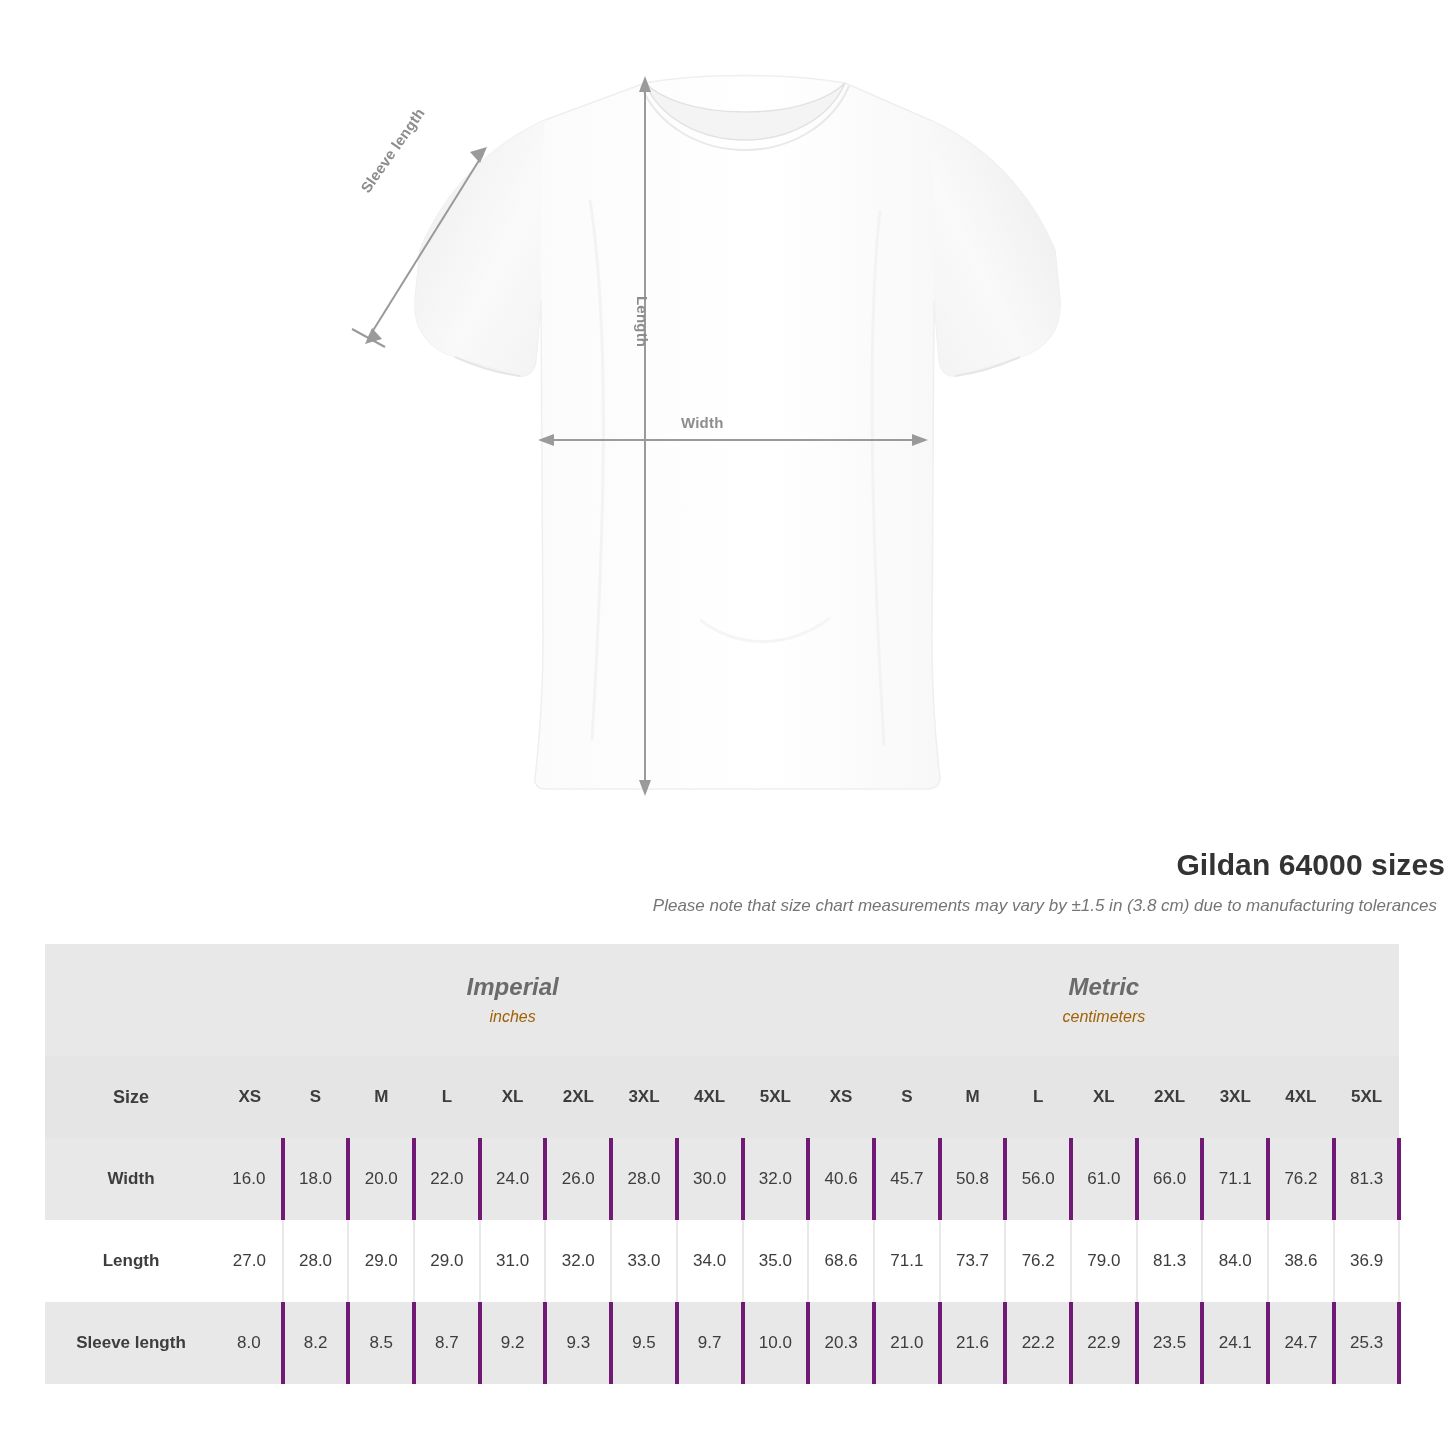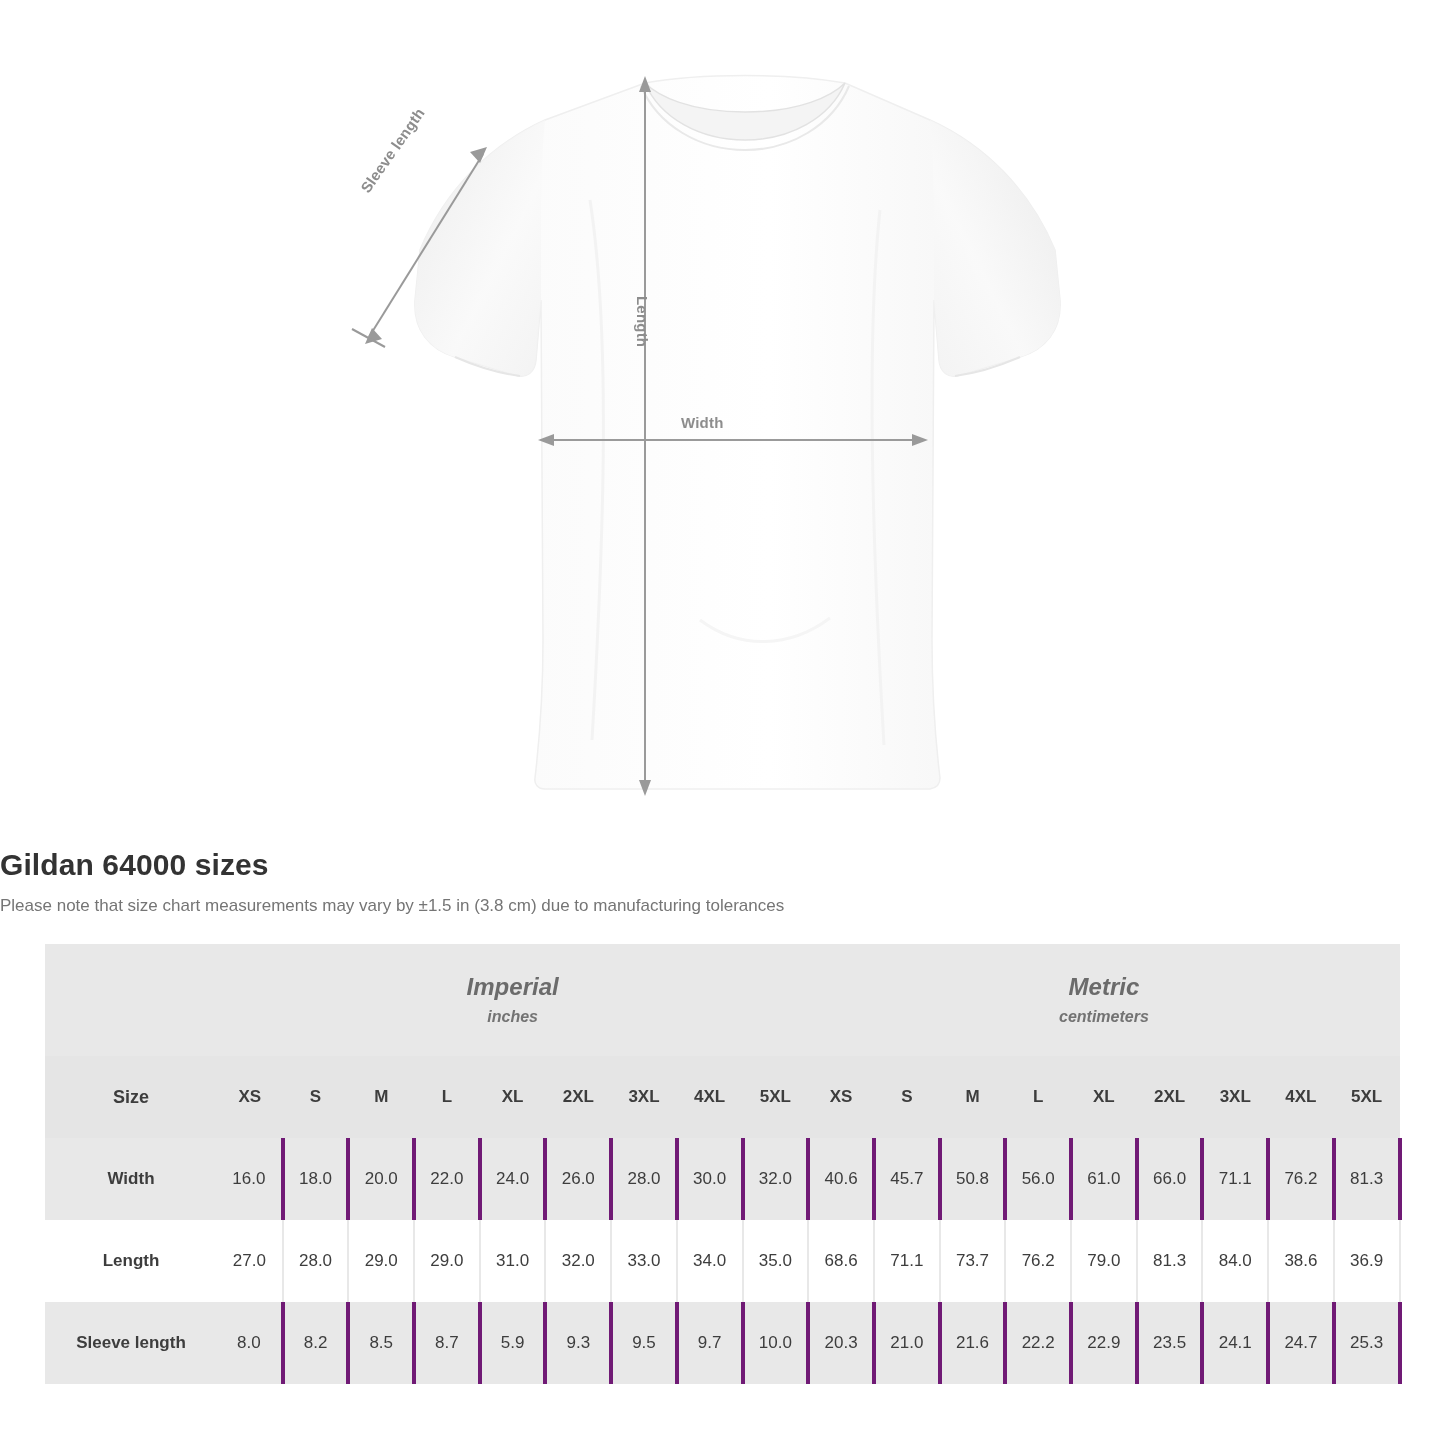--- a/index.html
+++ b/index.html
@@ -51,34 +51,35 @@
     transform: rotate(90deg);
     transform-origin: left top;
   }
   .lbl-width {
     left: 681px;
     top: 414px;
   }
 
   
   .title-block {
-    text-align: left;
+    text-align: right;
     margin-top: 18px;
   }
   .chart-title {
     font-size: 30px;
     font-weight: bold;
     color: #333333;
     margin: 0;
     letter-spacing: 0.1px;
   }
   .chart-note {
     font-size: 17px;
+    font-style: italic;
     color: #757575;
-    margin: 14px 0 0 0;
+    margin: 14px 8px 0 0;
   }
 
   
   .table-wrap {
     margin: 28px 45px 0 45px;
     width: 1355px;
   }
   table.size-table {
     border-collapse: collapse;
     width: 100%;
@@ -100,23 +101,22 @@
   .unit-head .unit-name {
     font-size: 24px;
     font-weight: bold;
     font-style: italic;
     color: #6b6b6b;
     line-height: 1.1;
   }
   .unit-head .unit-sub {
     font-size: 16px;
     font-style: italic;
-    color: #737373;
+    color: #a16207;
     margin-top: 8px;
-    font-weight: bold;
   }
   .row-head {
     height: 82px;
     background: #e5e5e5;
   }
   .row-head td {
     font-weight: bold;
     font-size: 18px;
   }
   .row-head td.size-label {
@@ -335,21 +335,21 @@
             <td class="cell-sep">84.0</td>
             <td class="cell-sep">38.6</td>
             <td class="cell-sep">36.9</td>
           </tr>
           <tr class="data-row band-grey">
             <td class="rowlabel">Sleeve length</td>
             <td class="cell-sep">8.0</td>
             <td class="cell-sep">8.2</td>
             <td class="cell-sep">8.5</td>
             <td class="cell-sep">8.7</td>
-            <td class="cell-sep">5.9</td>
+            <td class="cell-sep">9.2</td>
             <td class="cell-sep">9.3</td>
             <td class="cell-sep">9.5</td>
             <td class="cell-sep">9.7</td>
             <td class="cell-sep">10.0</td>
             <td class="cell-sep">20.3</td>
             <td class="cell-sep">21.0</td>
             <td class="cell-sep">21.6</td>
             <td class="cell-sep">22.2</td>
             <td class="cell-sep">22.9</td>
             <td class="cell-sep">23.5</td>

